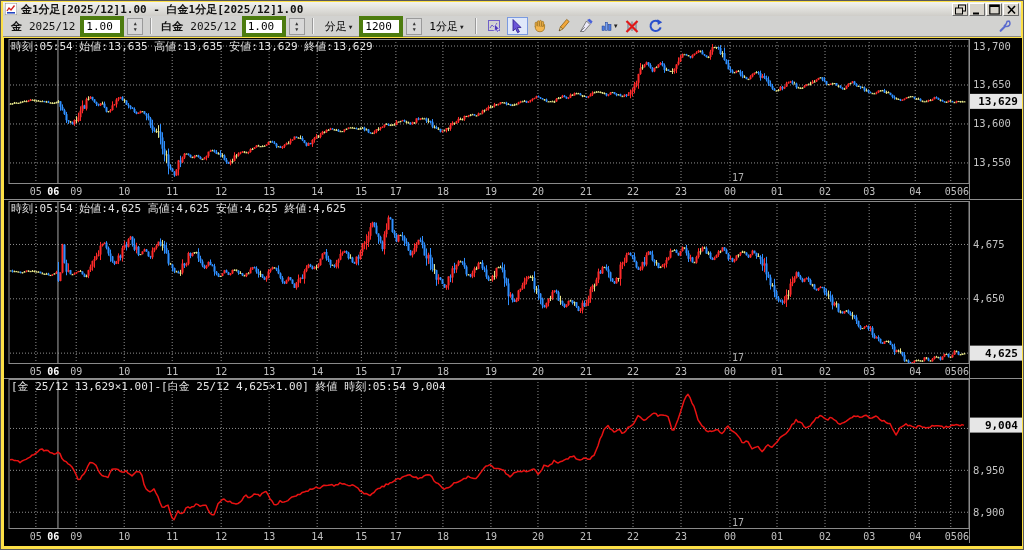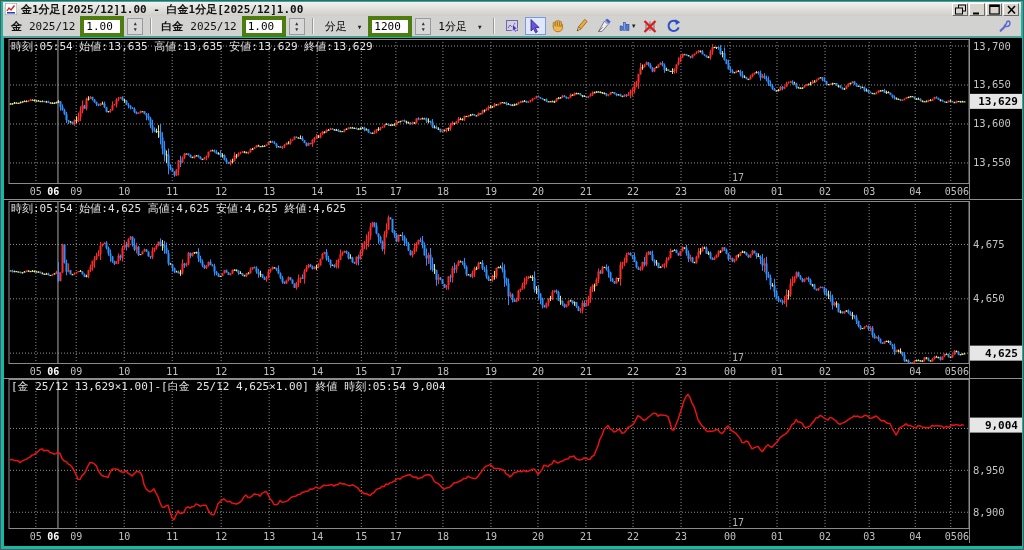--- a/index.html
+++ b/index.html
@@ -1,18 +1,18 @@
 <!DOCTYPE html>
 <html><head>
 <meta charset="utf-8">
 <style>
   html,body{margin:0;padding:0;}
   body{width:1024px;height:550px;position:relative;overflow:hidden;
        background:#c8c4bc;font-family:"Liberation Sans",sans-serif;}
-  .window{position:absolute;inset:0;border:1px solid #58585a;background:#14b8a6;box-sizing:border-box;}
+  .window{position:absolute;inset:0;border:1px solid #58585a;background:#fde047;box-sizing:border-box;}
   
   .titlebar{position:absolute;left:2px;top:1px;right:2px;height:14px;
             background:linear-gradient(#f2f2f0,#cfcdc8);display:flex;align-items:center;
             font:bold 11px "DejaVu Sans Mono",monospace;color:#111;padding:0 2px;box-sizing:border-box;}
   .title-text{margin-left:4px;white-space:nowrap;}
   .tb-spacer{flex:1;}
   .winbtn{width:16px;height:13px;margin-left:1px;padding:0;background:#d8d4cc;
           border:1px solid;border-color:#fff #6a6a6a #6a6a6a #fff;display:flex;align-items:center;justify-content:center;}
   
   .toolbar{position:absolute;left:2px;top:15px;right:2px;height:21px;background:#d2d2d0;
@@ -20,21 +20,21 @@
            font:11px "DejaVu Sans Mono",monospace;color:#111;padding:0 6px;box-sizing:border-box;gap:3px;}
   .tb-label{margin:0 2px;white-space:nowrap;}
   .tb-label.sym{font-weight:bold;}
   .tb-input{width:32px;height:13px;border:4px solid #4d7c0f;background:#fff;
             font:11px "DejaVu Sans Mono",monospace;padding:0 2px;}
   .spinner{display:inline-flex;flex-direction:column;width:14px;height:15px;border:1px solid #9a9a9a;
            background:#d8d8d8;justify-content:center;}
   .spinner i{font-style:normal;font-size:5px;line-height:6px;text-align:center;color:#333;}
   .vsep{width:1px;height:16px;background:#9a9a9a;border-right:1px solid #f4f4f4;margin:0 4px;}
   .tb-drop{height:17px;border:1px solid transparent;background:transparent;
-           font:11px "DejaVu Sans Mono",monospace;display:inline-flex;align-items:center;gap:11px;padding:0 3px;}
+           font:11px "DejaVu Sans Mono",monospace;display:inline-flex;align-items:center;gap:2px;padding:0 3px;}
   .caret,.caret2{font-size:6px;color:#222;}
   .tb-icon{width:21px;height:18px;border:1px solid transparent;background:transparent;padding:0;
            display:inline-flex;align-items:center;justify-content:center;}
   .tb-icon.active{border:1px solid #7a9ae0;background:#dfe8fa;}
   
   .chart-container{position:absolute;left:3px;top:37px;width:1018px;height:508px;background:#000;}
   .chart-container svg{position:absolute;left:0;display:block;}
   #panel0{top:1px;}  #panel1{top:163px;}  #panel2{top:341px;}
   .hsep{position:absolute;left:0;width:1018px;height:1px;background:#8e8e8e;}
   svg text{font-family:"DejaVu Sans Mono",monospace;}

